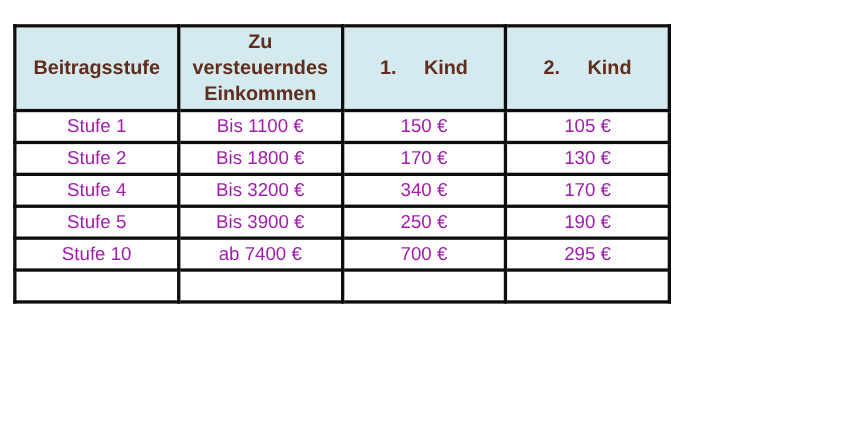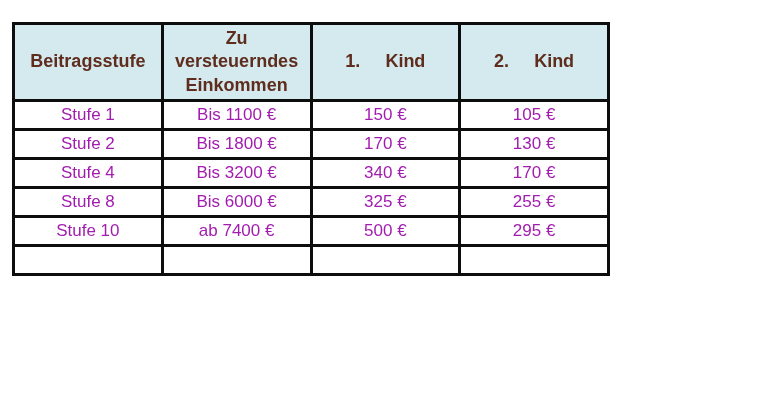--- a/index.html
+++ b/index.html
@@ -79,29 +79,29 @@
         <td>170 €</td>
         <td>130 €</td>
       </tr>
       <tr>
         <td>Stufe 4</td>
         <td>Bis 3200 €</td>
         <td>340 €</td>
         <td>170 €</td>
       </tr>
       <tr>
-        <td>Stufe 8</td>
-        <td>Bis 6000 €</td>
-        <td>325 €</td>
-        <td>255 €</td>
+        <td>Stufe 5</td>
+        <td>Bis 3900 €</td>
+        <td>250 €</td>
+        <td>190 €</td>
       </tr>
       <tr>
         <td>Stufe 10</td>
         <td>ab 7400 €</td>
-        <td>500 €</td>
+        <td>700 €</td>
         <td>295 €</td>
       </tr>
       <tr>
         <td></td>
         <td></td>
         <td></td>
         <td></td>
       </tr>
     </tbody>
   </table>

